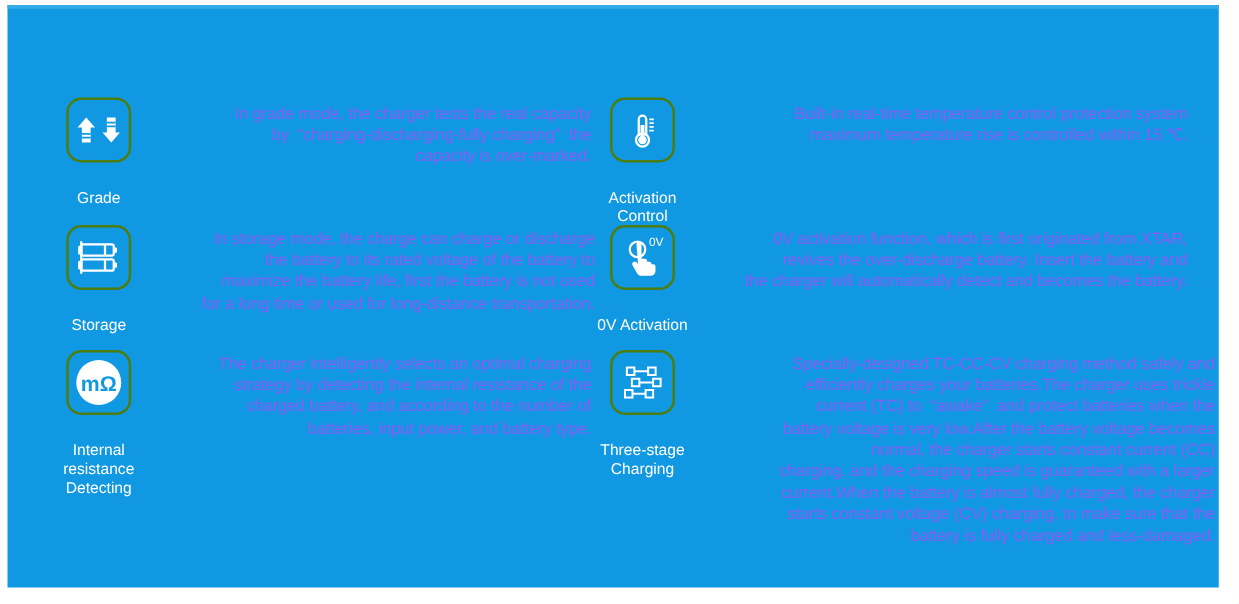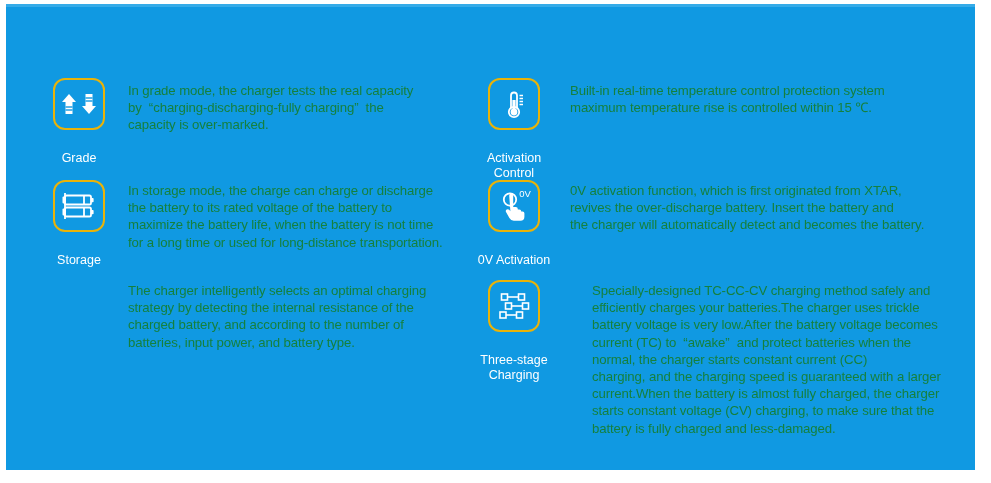--- a/index.html
+++ b/index.html
@@ -38,42 +38,43 @@
   
   .icon-block {
     position: absolute;
     width: 118px;
     text-align: center;
   }
   .icon-tile {
     width: 52px;
     height: 52px;
     margin: 0 auto;
-    border: 2px solid #eab308;
+    border: 2px solid #4d7c0f;
     border-radius: 12px;
     box-sizing: border-box;
     position: relative;
   }
   .icon-tile svg { display: block; }
   .icon-caption {
     margin-top: 21px;
     color: #ffffff;
     font-size: 12.5px;
     line-height: 15px;
     font-family: "Liberation Sans", sans-serif;
   }
   .icon-caption .cap-line { display: block; }
   
   .feature-text {
     position: absolute;
-    color: #15803d;
+    color: #8b5cf6;
     font-size: 13.2px;
     line-height: 17.2px;
     font-family: "Liberation Sans", sans-serif;
     letter-spacing: -0.1px;
+    text-align: right;
   }
   .feature-text .tline { display: block; white-space: pre; }
 
   
   #block-grade      { left: 20px;  top: 78px;  }
   #block-storage    { left: 20px;  top: 180px; }
   #block-resistance { left: 20px;  top: 280px; }
   
   #block-temp       { left: 455px; top: 78px;  }
   #block-zerov      { left: 455px; top: 180px; }
@@ -146,24 +147,37 @@
         </g>
       </svg>
     </div>
     <div class="icon-caption">
       <span class="cap-line">Storage</span>
     </div>
   </div>
   <div class="feature-text" id="text-storage">
     <span class="tline">In storage mode, the charge can charge or discharge</span>
     <span class="tline">the battery to its rated voltage of the battery to</span>
-    <span class="tline">maximize the battery life, when the battery is not time</span>
+    <span class="tline">maximize the battery life, first the battery is not used</span>
     <span class="tline">for a long time or used for long-distance transportation.</span>
   </div>
 
+  <div class="icon-block" id="block-resistance">
+    <div class="icon-tile">
+      <svg width="48" height="48" viewBox="0 0 48 48" aria-hidden="true">
+        <circle cx="24" cy="24" r="18" fill="#ffffff"></circle>
+        <text x="24" y="30.5" text-anchor="middle" font-family="Liberation Sans, sans-serif" font-size="17" font-weight="bold" fill="#1099e2">mΩ</text>
+      </svg>
+    </div>
+    <div class="icon-caption">
+      <span class="cap-line">Internal</span>
+      <span class="cap-line">resistance</span>
+      <span class="cap-line">Detecting</span>
+    </div>
+  </div>
   <div class="feature-text" id="text-resistance">
     <span class="tline">The charger intelligently selects an optimal charging</span>
     <span class="tline">strategy by detecting the internal resistance of the</span>
     <span class="tline">charged battery, and according to the number of</span>
     <span class="tline">batteries, input power, and battery type.</span>
   </div>
 
   <div class="icon-block" id="block-temp">
     <div class="icon-tile">
       <svg width="48" height="48" viewBox="0 0 48 48" aria-hidden="true">
@@ -232,21 +246,21 @@
       </svg>
     </div>
     <div class="icon-caption">
       <span class="cap-line">Three-stage</span>
       <span class="cap-line">Charging</span>
     </div>
   </div>
   <div class="feature-text" id="text-threestage">
     <span class="tline">Specially-designed TC-CC-CV charging method safely and</span>
     <span class="tline">efficiently charges your batteries.The charger uses trickle</span>
+    <span class="tline">current (TC) to  “awake”  and protect batteries when the</span>
     <span class="tline">battery voltage is very low.After the battery voltage becomes</span>
-    <span class="tline">current (TC) to  “awake”  and protect batteries when the</span>
     <span class="tline">normal, the charger starts constant current (CC)</span>
     <span class="tline">charging, and the charging speed is guaranteed with a larger</span>
     <span class="tline">current.When the battery is almost fully charged, the charger</span>
     <span class="tline">starts constant voltage (CV) charging, to make sure that the</span>
     <span class="tline">battery is fully charged and less-damaged.</span>
   </div>
 </div>
 
 </body></html>

